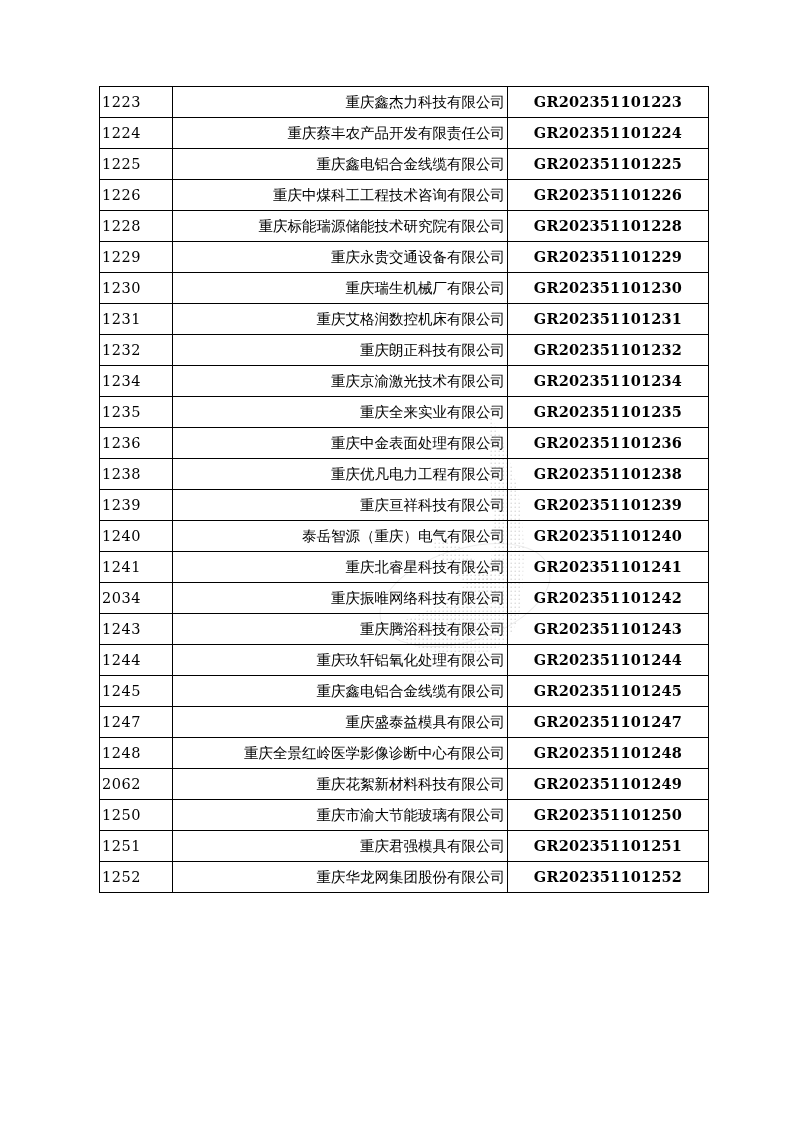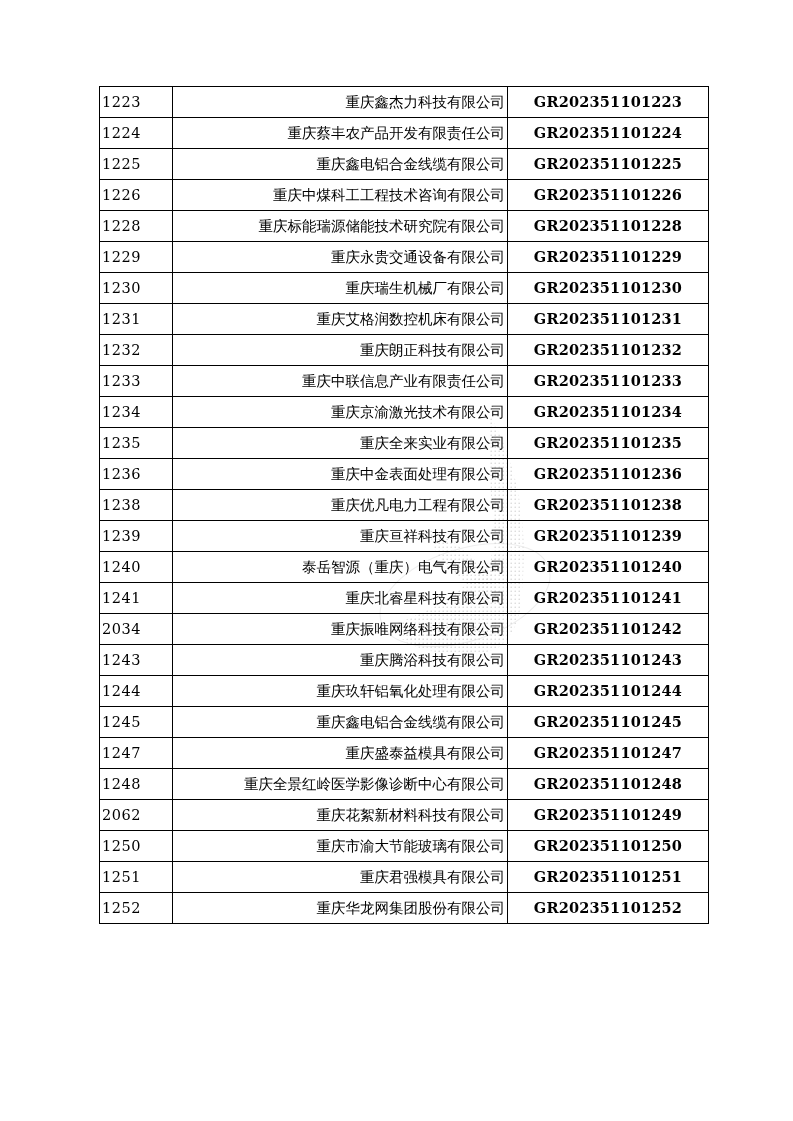--- a/index.html
+++ b/index.html
@@ -139,25 +139,20 @@
           <td class="col-no">1231</td>
           <td class="col-name">重庆艾格润数控机床有限公司</td>
           <td class="col-cert">GR202351101231</td>
         </tr>
         <tr>
           <td class="col-no">1232</td>
           <td class="col-name">重庆朗正科技有限公司</td>
           <td class="col-cert">GR202351101232</td>
         </tr>
         <tr>
-          <td class="col-no">1233</td>
-          <td class="col-name">重庆中联信息产业有限责任公司</td>
-          <td class="col-cert">GR202351101233</td>
-        </tr>
-        <tr>
           <td class="col-no">1234</td>
           <td class="col-name">重庆京渝激光技术有限公司</td>
           <td class="col-cert">GR202351101234</td>
         </tr>
         <tr>
           <td class="col-no">1235</td>
           <td class="col-name">重庆全来实业有限公司</td>
           <td class="col-cert">GR202351101235</td>
         </tr>
         <tr>

